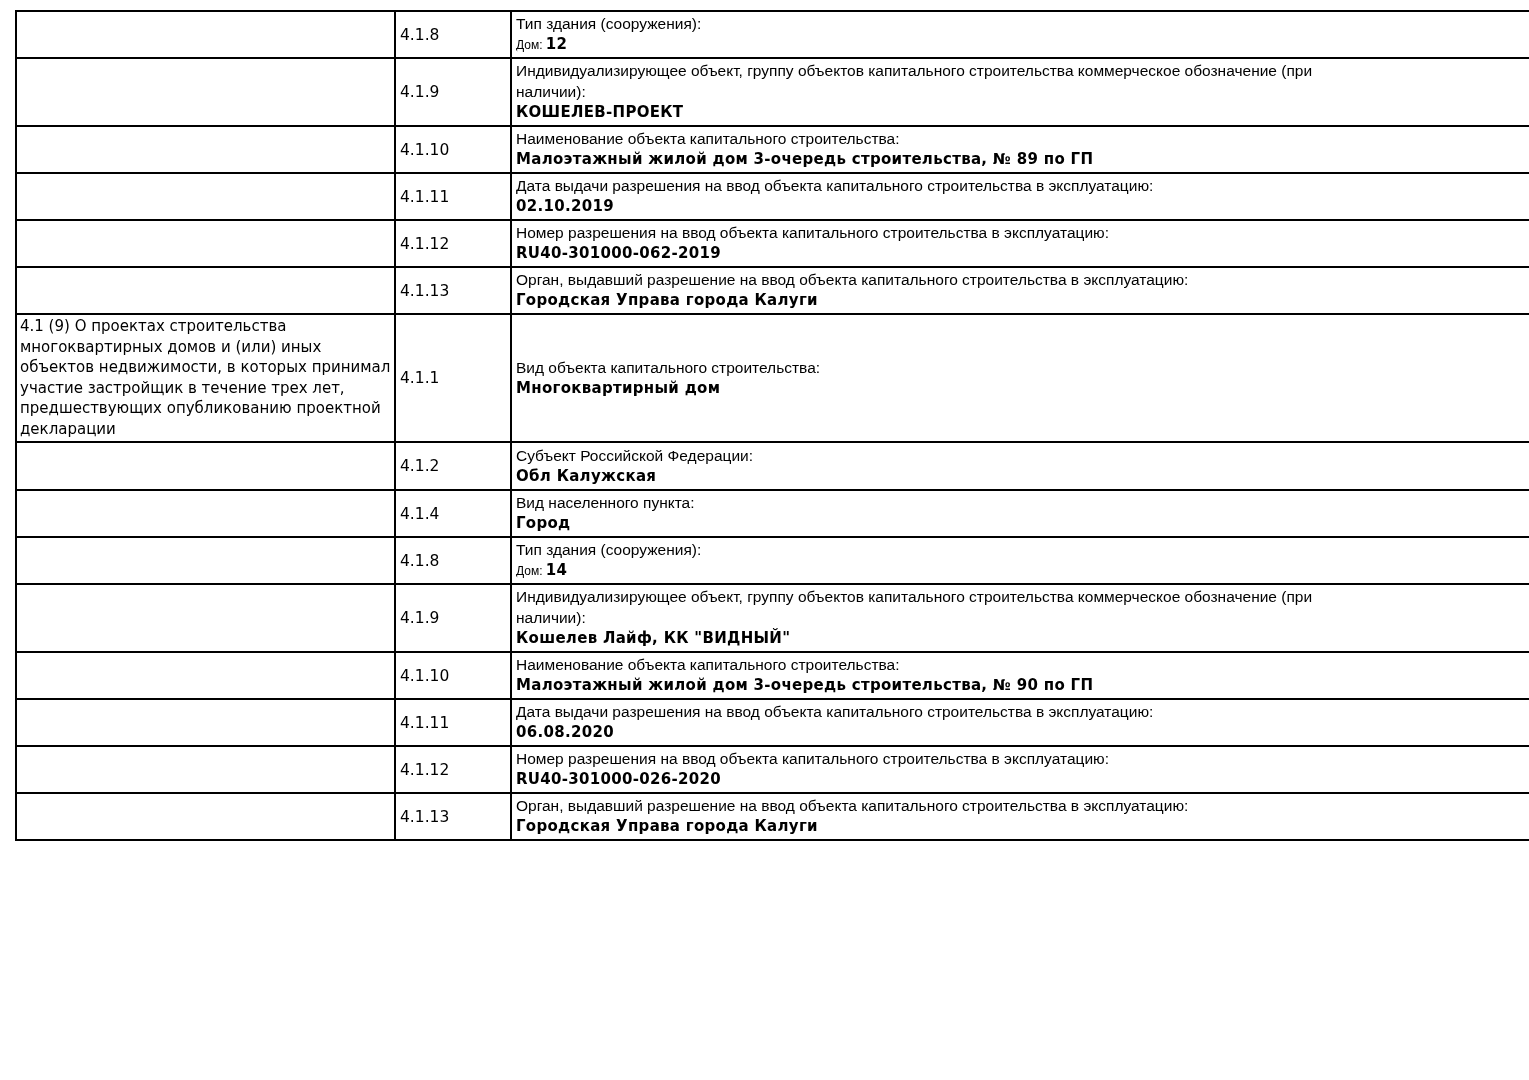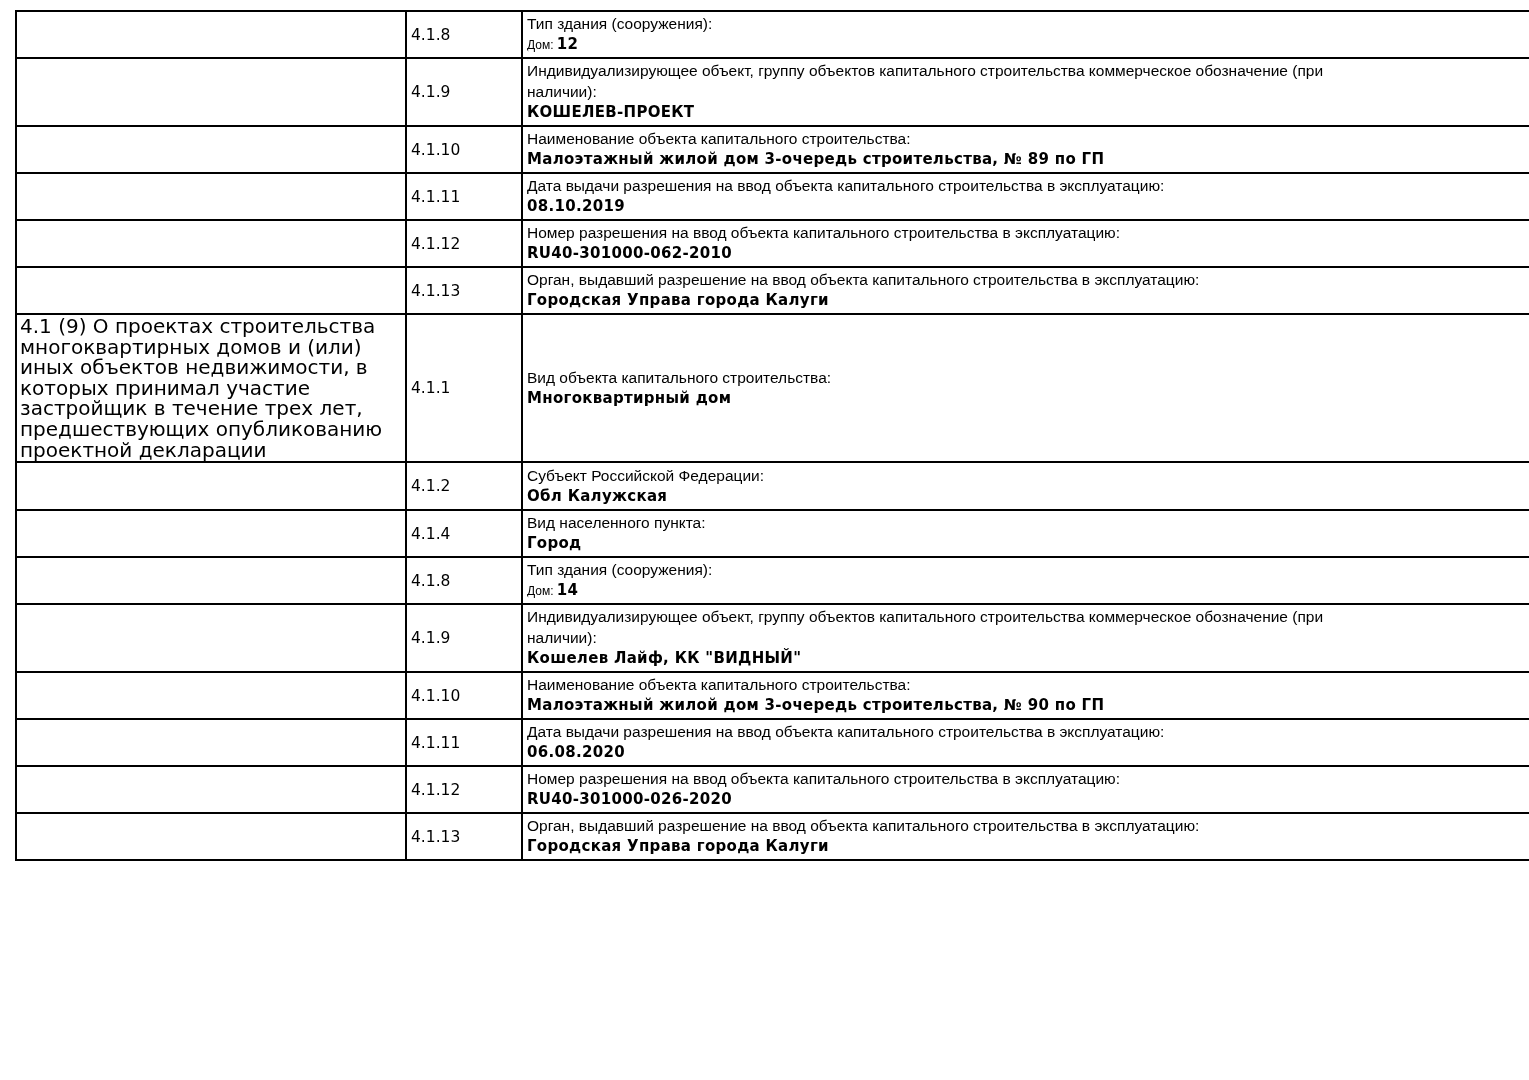--- a/index.html
+++ b/index.html
@@ -26,23 +26,23 @@
     border: 2px solid #000000;
     padding: 12px;
     vertical-align: middle;
     overflow: hidden;
     background: #ffffff;
   }
   td.c1 {
     width: 371px;
     vertical-align: top;
     font-family: "DejaVu Sans", sans-serif;
-    font-size: 20px;
+    font-size: 15px;
     line-height: 20.6px;
-    padding: 1px 14px 1px 3px;
+    padding: 1px 3px 1px 3px;
   }
   td.c2 {
     width: 98px;
     font-family: "DejaVu Sans", sans-serif;
     font-size: 15.5px;
     padding-left: 4px;
   }
   td.c3 {
     width: 1012px;
     font-family: "Liberation Sans", sans-serif;
@@ -115,33 +115,33 @@
   </tr>
       <tr style="height: 45px;">
     <td class="c1">
       <span class="section-label"></span>
     </td>
     <td class="c2">
       <span>4.1.11</span>
     </td>
     <td class="c3">
       <div class="field-label">Дата выдачи разрешения на ввод объекта капитального строительства в эксплуатацию:</div>
-      <div class="field-value"><span class="prefix"></span><span class="bold-part">08.10.2019</span></div>
+      <div class="field-value"><span class="prefix"></span><span class="bold-part">02.10.2019</span></div>
     </td>
   </tr>
       <tr style="height: 45px;">
     <td class="c1">
       <span class="section-label"></span>
     </td>
     <td class="c2">
       <span>4.1.12</span>
     </td>
     <td class="c3">
       <div class="field-label">Номер разрешения на ввод объекта капитального строительства в эксплуатацию:</div>
-      <div class="field-value"><span class="prefix"></span><span class="bold-part">RU40-301000-062-2010</span></div>
+      <div class="field-value"><span class="prefix"></span><span class="bold-part">RU40-301000-062-2019</span></div>
     </td>
   </tr>
       <tr style="height: 45px;">
     <td class="c1">
       <span class="section-label"></span>
     </td>
     <td class="c2">
       <span>4.1.13</span>
     </td>
     <td class="c3">

